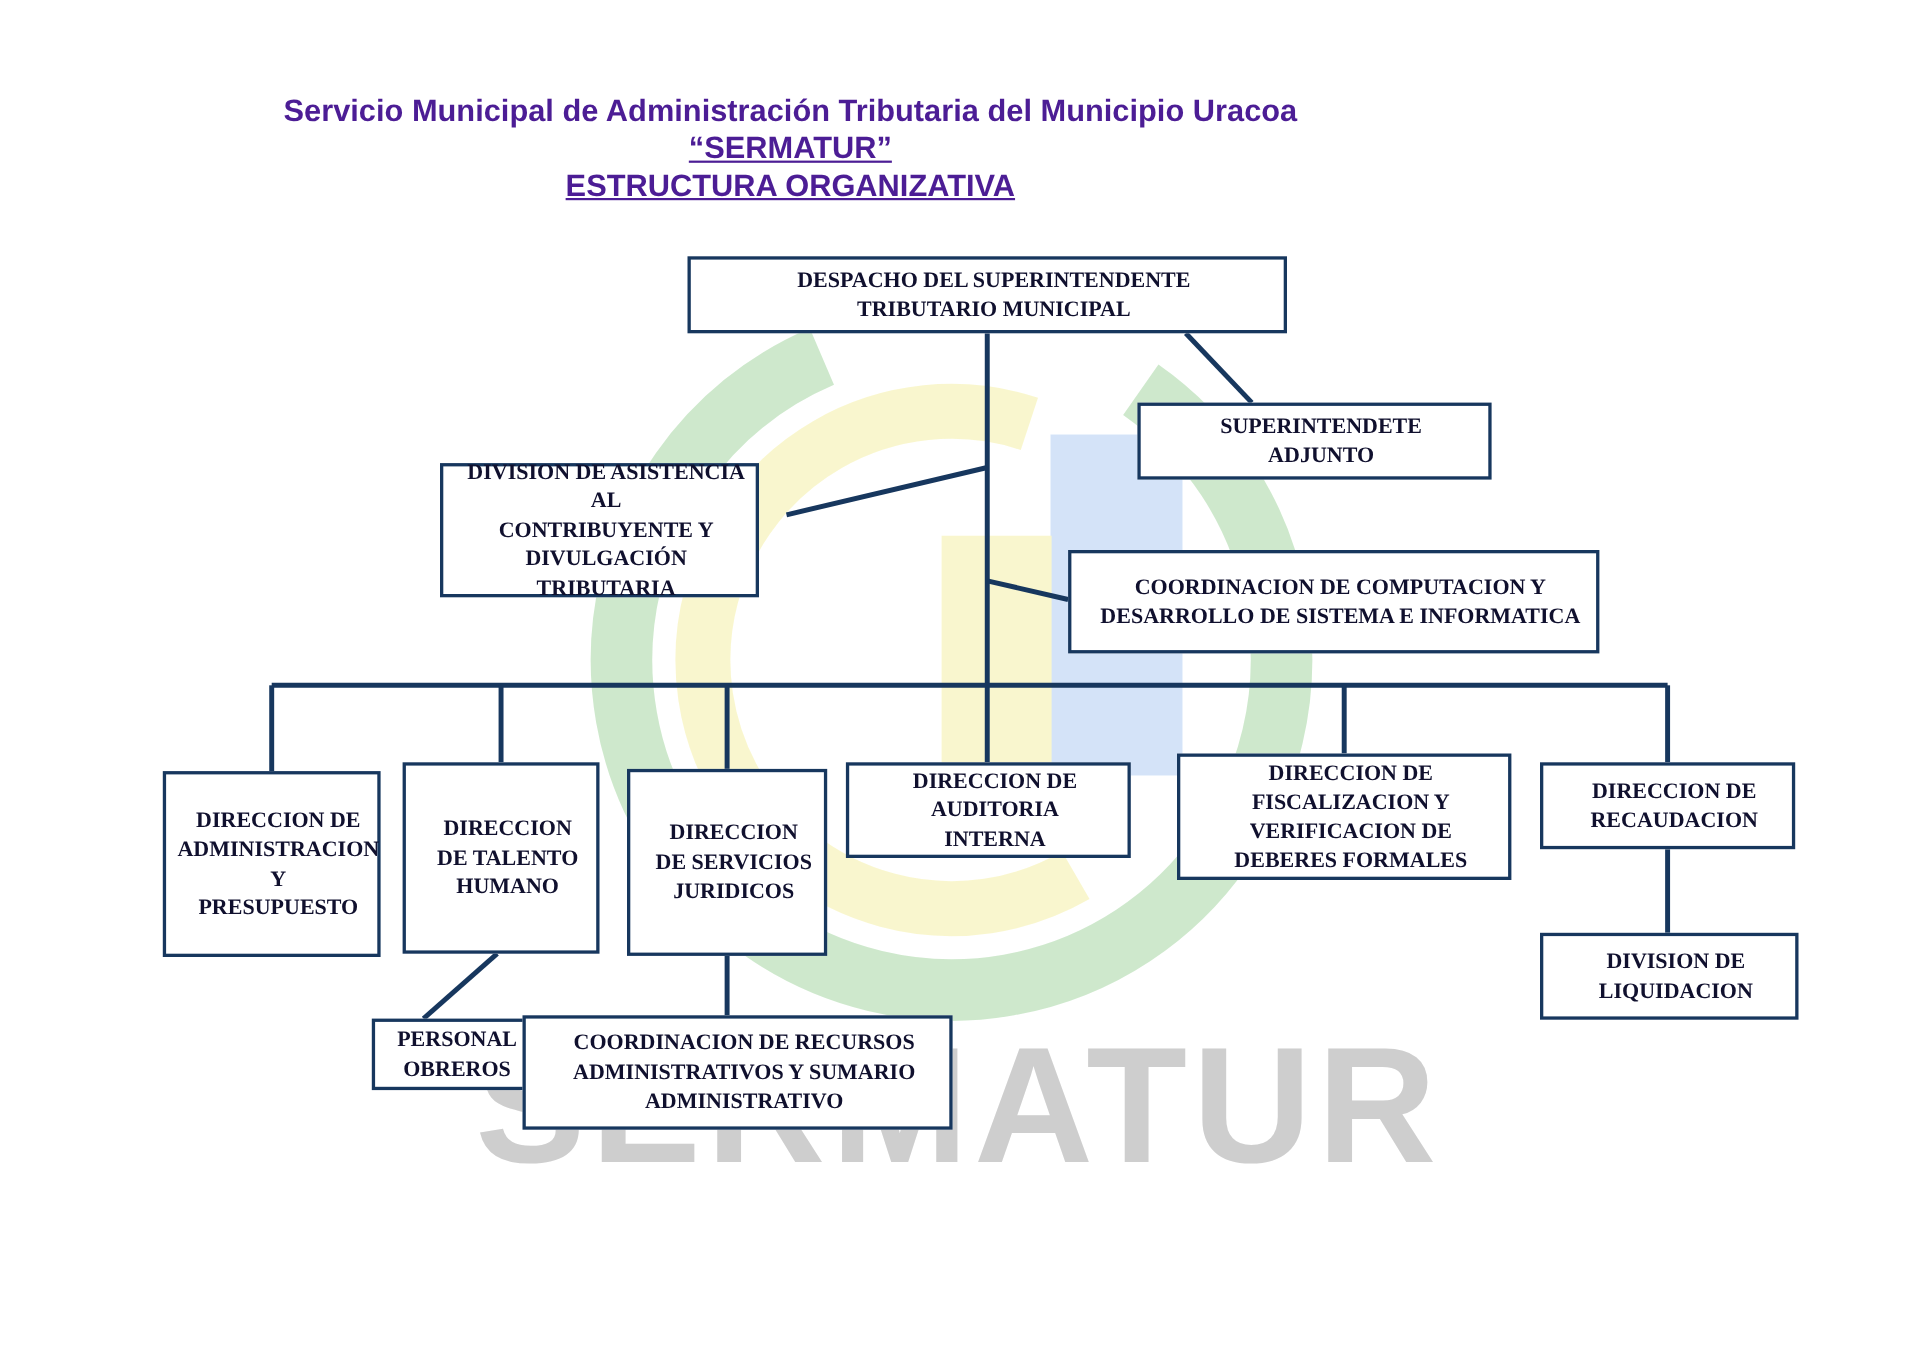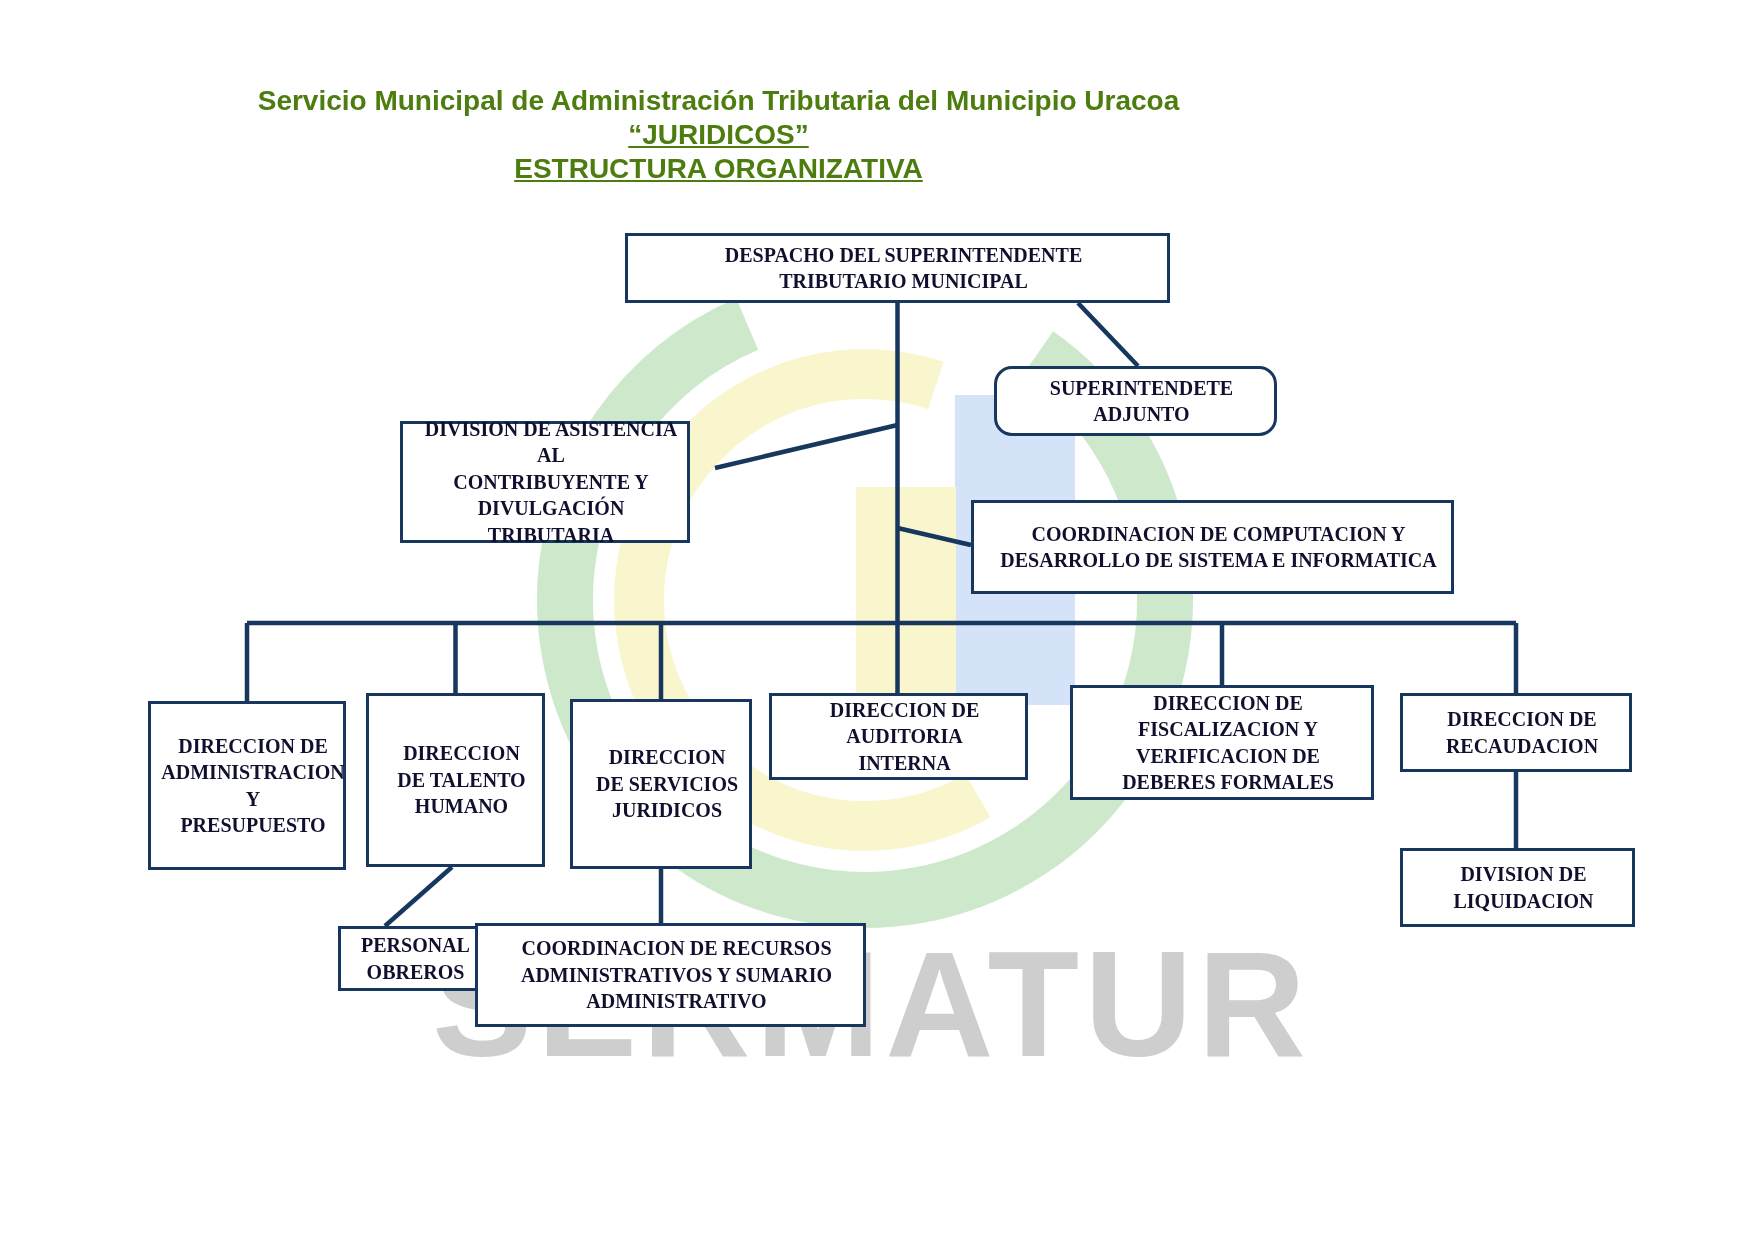--- a/index.html
+++ b/index.html
@@ -40,21 +40,21 @@
   }
 
   
   .titles {
     position: absolute;
     left: 0; top: 84px;
     width: 1437px;
     text-align: center;
     z-index: 3;
     font-family: "Liberation Sans", sans-serif;
-    color: #4d7c0f;
+    color: #4c1d95;
   }
   .title-line { font-weight: bold; font-size: 28px; line-height: 34px; }
   .title-underline { text-decoration: underline; }
 
   
   .node {
     position: absolute;
     background: #ffffff;
     border: 3.5px solid #17375E;
     display: flex;
@@ -67,21 +67,21 @@
   .node-label {
     white-space: pre-line;
     font-weight: bold;
     font-size: 20px;
     line-height: 1.32;
     color: #10102e;
     padding: 2px 8px;
   }
 
   #n-despacho       { left: 625px;  top: 233px; width: 545px; height: 70px; }
-  #n-adjunto        { left: 994px;  top: 366px; width: 283px; height: 70px; border-radius: 18px; }
+  #n-adjunto        { left: 1034px;  top: 366px; width: 322px; height: 70px; }
   #n-asistencia     { left: 380px;  top: 421px; width: 290px; height: 122px; margin-left: 20px; }
   #n-computacion    { left: 971px;  top: 500px; width: 483px; height: 94px; }
   #n-administracion { left: 148px;  top: 701px; width: 198px; height: 169px; }
   #n-talento        { left: 366px;  top: 693px; width: 179px; height: 174px; }
   #n-servicios      { left: 570px;  top: 699px; width: 182px; height: 170px; }
   #n-auditoria      { left: 769px;  top: 693px; width: 259px; height: 87px; }
   #n-fiscalizacion  { left: 1070px; top: 685px; width: 304px; height: 115px; }
   #n-recaudacion    { left: 1400px; top: 693px; width: 232px; height: 79px; }
   #n-obreros        { left: 298px;  top: 926px; width: 143px; height: 65px; margin-left: 40px; }
   #n-recursos       { left: 475px;  top: 923px; width: 391px; height: 104px; }
@@ -116,21 +116,21 @@
     <path d="M1078 303 L1138 366"></path>
     <path d="M897.5 425 L715 468"></path>
     <path d="M897.5 528 L971 545"></path>
     <path d="M452 867 L385 926"></path>
     <path d="M661 869 V923"></path>
     <path d="M1516 772 V848"></path>
   </svg>
 
   <header class="titles">
     <div class="title-line">Servicio Municipal de Administración Tributaria del Municipio Uracoa</div>
-    <div class="title-line title-underline">“JURIDICOS”</div>
+    <div class="title-line title-underline">“SERMATUR”</div>
     <div class="title-line title-underline">ESTRUCTURA ORGANIZATIVA</div>
   </header>
 
   <div class="node" id="n-despacho">
     <span class="node-label">DESPACHO DEL SUPERINTENDENTE
 TRIBUTARIO MUNICIPAL</span>
   </div>
 
   <div class="node" id="n-adjunto">
     <span class="node-label">SUPERINTENDETE

